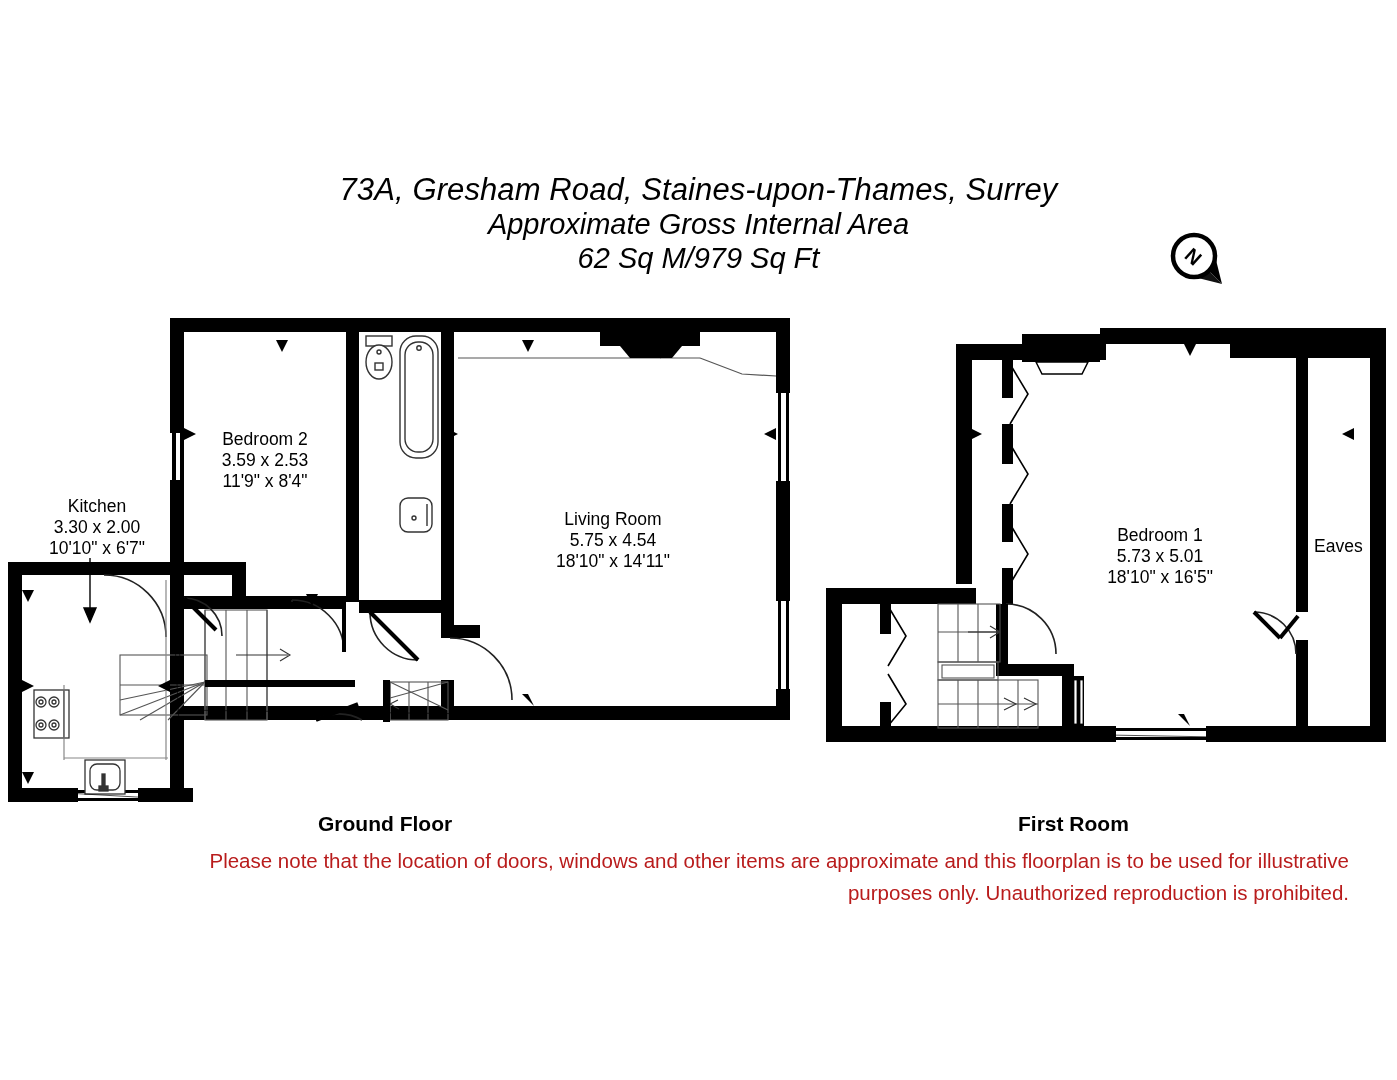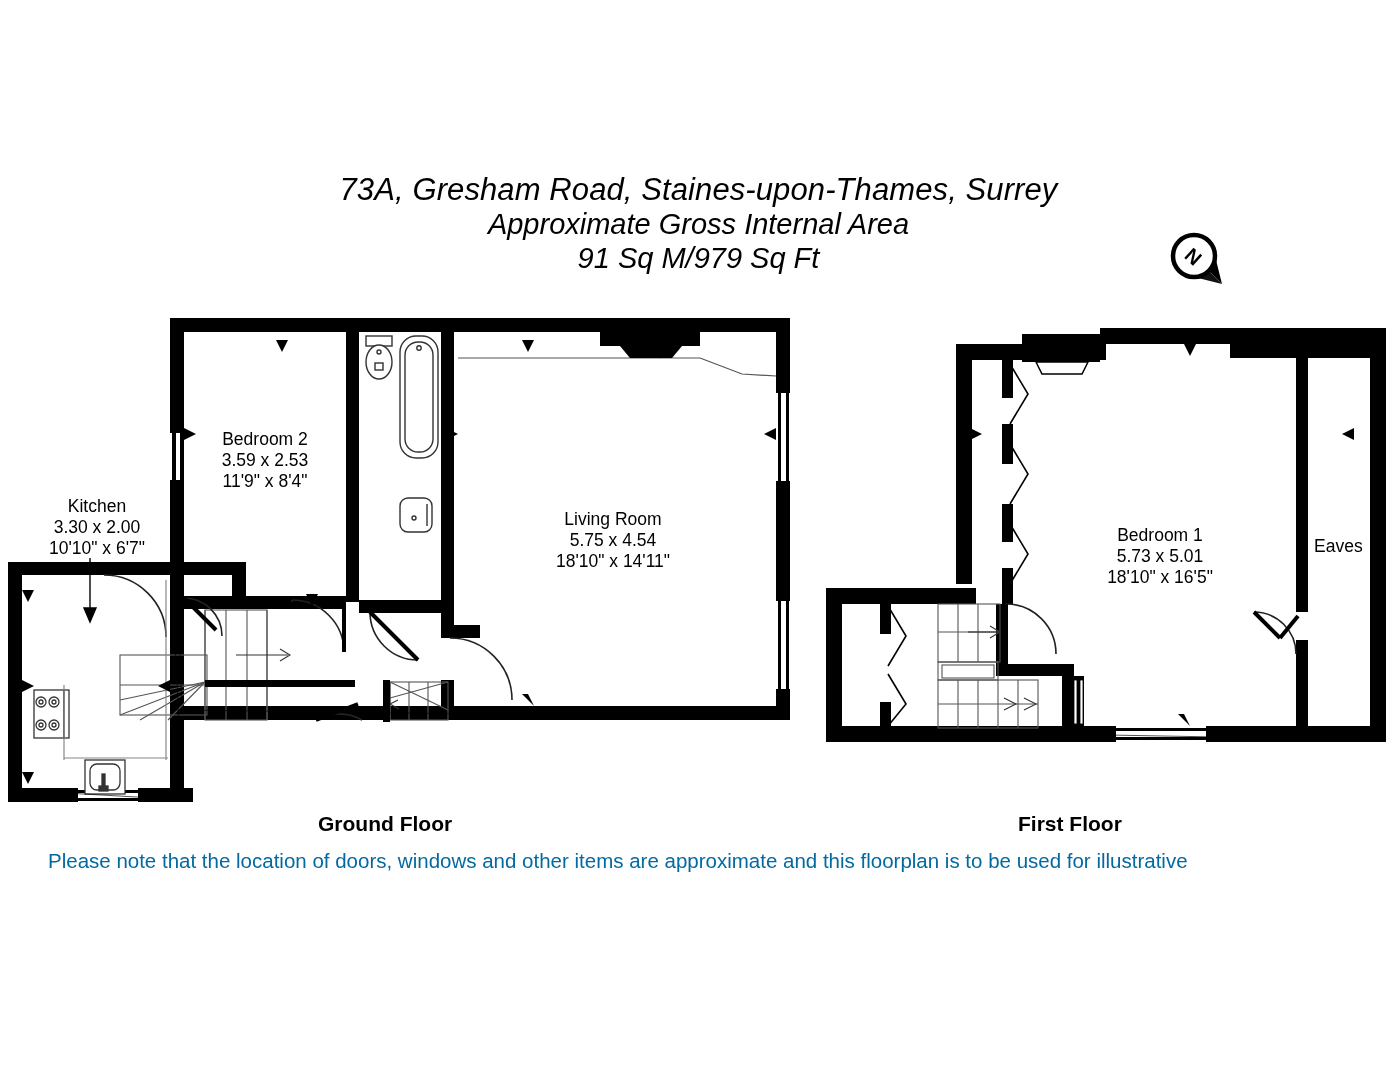--- a/index.html
+++ b/index.html
@@ -72,41 +72,41 @@
   }
   #ground-caption { left: 318px; top: 812px; }
   #first-caption  { left: 1018px; top: 812px; }
 
   
   .footer {
     position: absolute;
     left: 48px;
     top: 845px;
     width: 1301px;
-    text-align: left;
+    text-align: right;
     font-size: 20.5px;
-    color: #0369a1;
+    color: #b91c1c;
     line-height: 1.55;
   }
 
   
   text { font-family: "Liberation Sans", sans-serif; fill: #000; }
   .rm-name { font-size: 17.5px; text-anchor: middle; }
   .rm-dim  { font-size: 17.5px; text-anchor: middle; }
   .eaves   { font-size: 17.5px; text-anchor: start; }
 </style>
 </head>
 <body>
 
 <div id="page">
 
   <div class="title-block">
     <div class="title-line-1">73A, Gresham Road, Staines-upon-Thames, Surrey</div>
     <div class="title-line-2">Approximate Gross Internal Area</div>
-    <div class="title-line-3">91 Sq M/979 Sq Ft</div>
+    <div class="title-line-3">62 Sq M/979 Sq Ft</div>
   </div>
 
   <div class="compass">
     <svg width="62" height="62" viewBox="0 0 62 62">
       <path d="M34 34 L56 56 L50 32 Z" fill="#000"></path>
       <path d="M34 34 L56 56 L32 50 Z" fill="#111"></path>
       <circle cx="28" cy="28" r="21" fill="#ffffff" stroke="#000" stroke-width="4.5"></circle>
       <text x="28" y="36" font-size="20" font-weight="bold" text-anchor="middle" transform="rotate(42 28 28)">N</text>
     </svg>
   </div>
@@ -453,19 +453,20 @@
       <g>
         <text class="rm-name" x="350" y="225">Bedroom 1</text>
         <text class="rm-dim" x="350" y="246">5.73 x 5.01</text>
         <text class="rm-dim" x="350" y="267">18'10" x 16'5"</text>
       </g>
       <text class="eaves" x="504" y="236">Eaves</text>
     </svg>
   </div>
 
   <div class="floor-caption" id="ground-caption">Ground Floor</div>
-  <div class="floor-caption" id="first-caption">First Floor</div>
+  <div class="floor-caption" id="first-caption">First Room</div>
 
   <div class="footer">
     <div>Please note that the location of doors, windows and other items are approximate and this floorplan is to be used for illustrative</div>
+    <div>purposes only. Unauthorized reproduction is prohibited.</div>
   </div>
 
 </div>
 
 </body></html>

